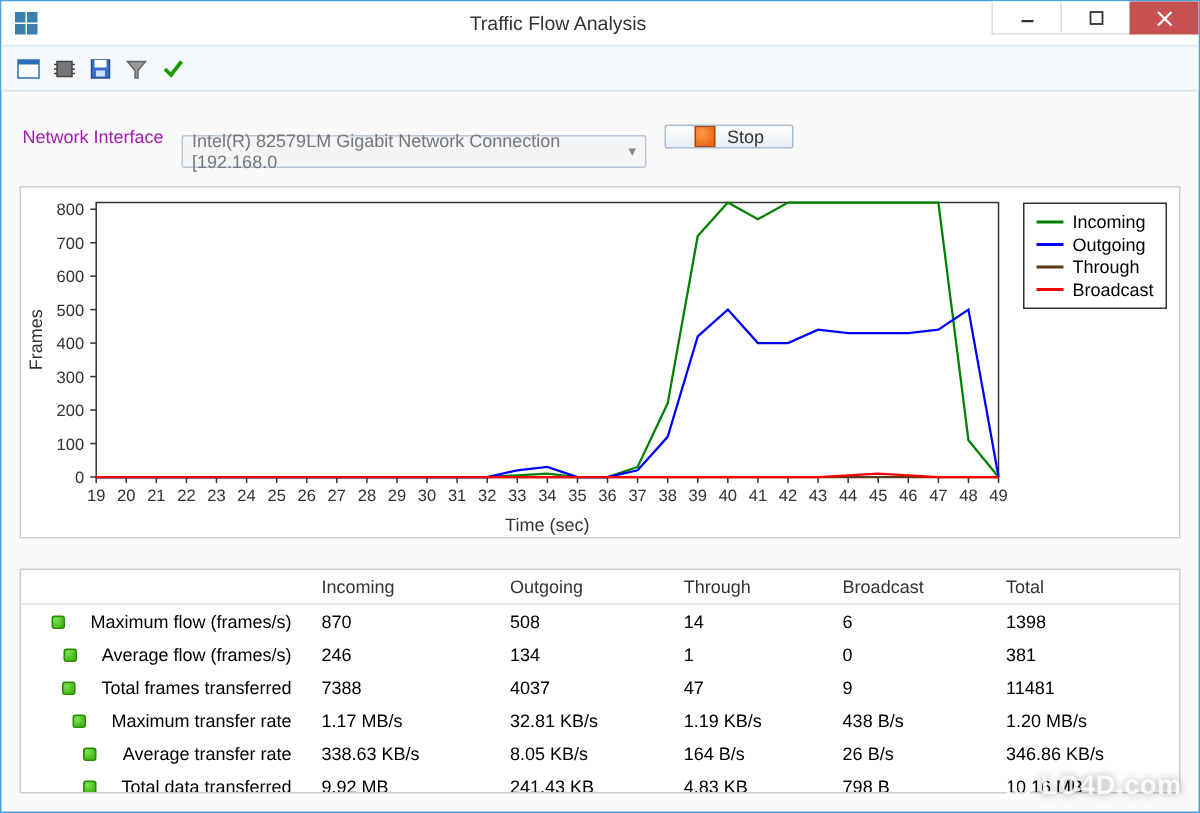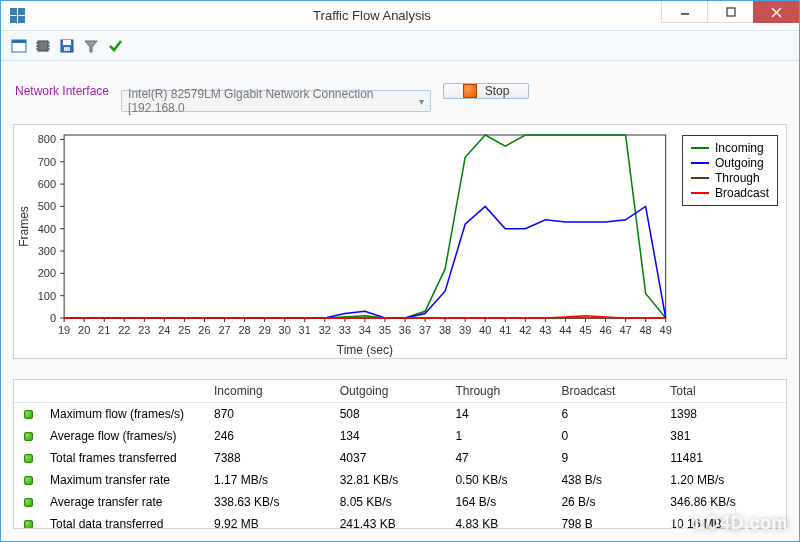--- a/index.html
+++ b/index.html
@@ -167,20 +167,21 @@
   }
   table.stats thead th {
     border-bottom: 1px solid #e6e6e6;
     font-weight: normal;
     color: #333;
   }
   table.stats td.metric {
     display: flex;
     align-items: center;
     gap: 17px;
+    justify-content: flex-end;
   }
   .bullet {
     width: 9px; height: 9px;
     border-radius: 2px;
     background: radial-gradient(circle at 30% 30%, #7fe25a, #2eaa00);
     border: 1px solid #2b8a00;
   }
   .watermark {
     position: absolute;
     right: 12px;
@@ -450,21 +451,21 @@
             <td>9</td>
             <td>11481</td>
           </tr>
           <tr>
             <td class="metric">
               <span class="bullet"></span>
               <span>Maximum transfer rate</span>
             </td>
             <td>1.17 MB/s</td>
             <td>32.81 KB/s</td>
-            <td>0.50 KB/s</td>
+            <td>1.19 KB/s</td>
             <td>438 B/s</td>
             <td>1.20 MB/s</td>
           </tr>
           <tr>
             <td class="metric">
               <span class="bullet"></span>
               <span>Average transfer rate</span>
             </td>
             <td>338.63 KB/s</td>
             <td>8.05 KB/s</td>

